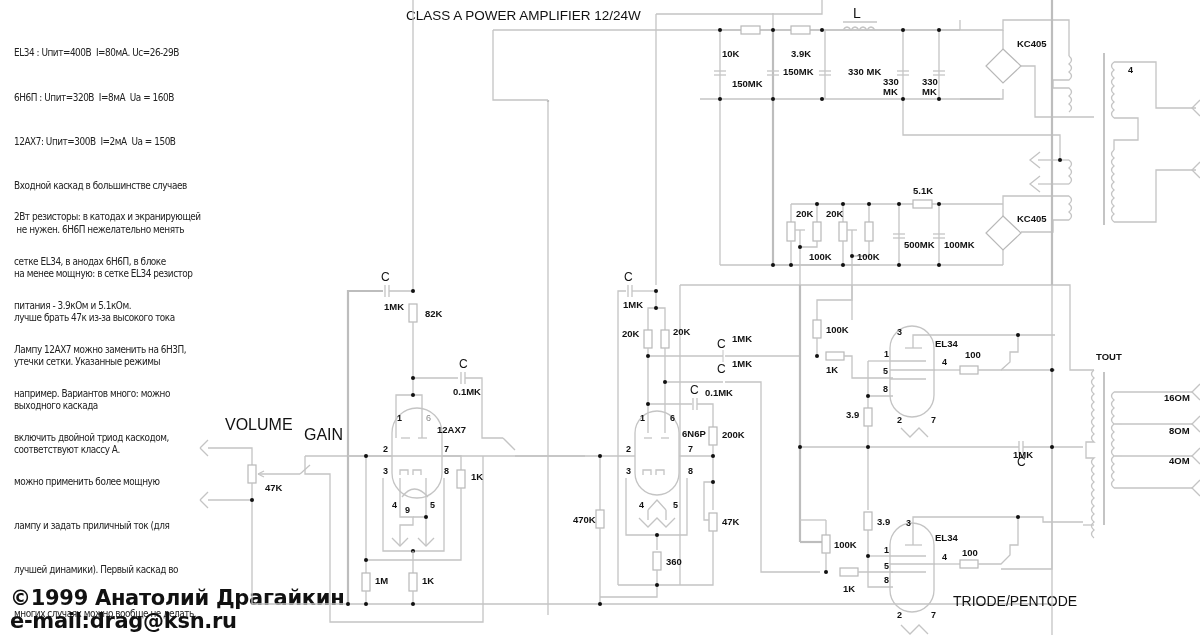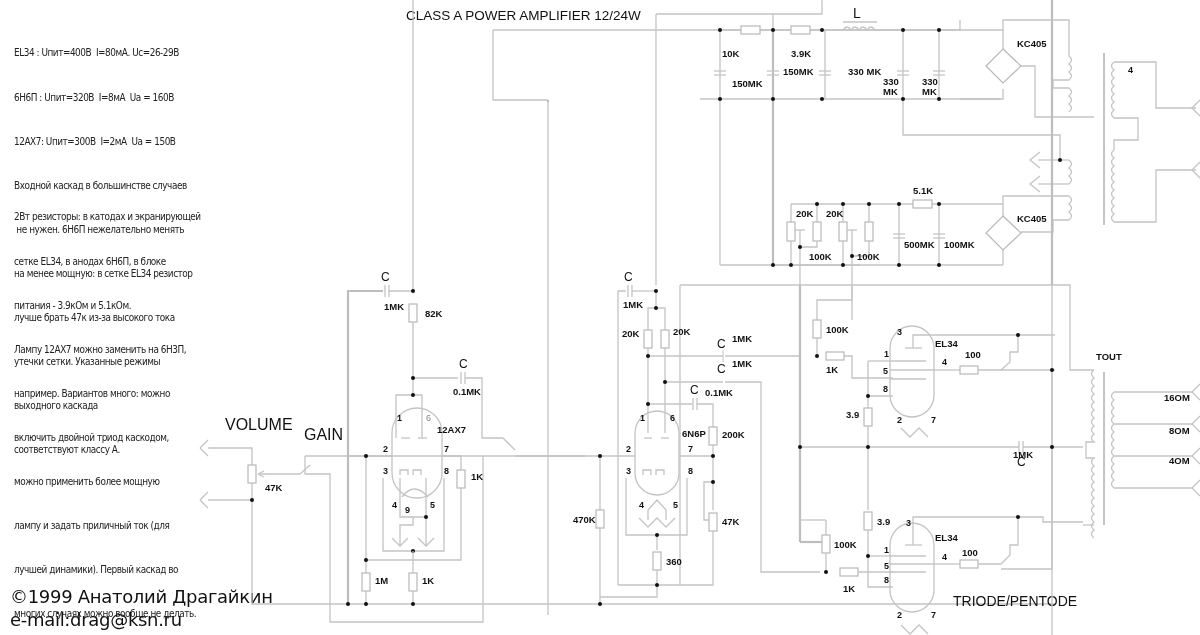--- a/index.html
+++ b/index.html
@@ -1,20 +1,20 @@
 <!DOCTYPE html>
 <html><head>
 <meta charset="utf-8">
 <style>
   html, body { margin:0; padding:0; background:#ffffff; }
   body { width:1200px; height:635px; position:relative; overflow:hidden; font-family:"Liberation Sans", sans-serif; color:#111; }
   .notes { position:absolute; left:14px; font-family:"DejaVu Sans", sans-serif; font-size:9.6px; line-height:14.7px; color:#222; letter-spacing:-0.5px; transform:scaleX(0.93); transform-origin:left top; white-space:pre; }
   #notes-1 { top:17px; }
   #notes-2 { top:181px; }
-  .copyright { position:absolute; left:10px; font-family:"DejaVu Sans", sans-serif; font-size:18px; color:#111; letter-spacing:-0.3px; }
+  .copyright { position:absolute; left:10px; font-family:"DejaVu Sans", sans-serif; font-size:21px; color:#111; letter-spacing:-0.3px;font-weight:bold; }
   #copy1 { top:586px; }
   #copy2 { top:609px; }
   svg#schem { position:absolute; left:0; top:0; }
   .w { stroke:#c4c4c4; stroke-width:1.3; fill:none; }
   .wt { stroke:#bdbdbd; stroke-width:2.2; fill:none; }
   .comp { stroke:#b8b8b8; stroke-width:1.2; fill:#fff; }
   .dot { fill:#111; }
   .lbl { font-family:"Liberation Sans", sans-serif; font-size:9.5px; font-weight:bold; fill:#111; }
   .lblbig { font-family:"Liberation Sans", sans-serif; font-size:16px; fill:#111; }
   .lblC { font-family:"Liberation Sans", sans-serif; font-size:12px; fill:#111; }

